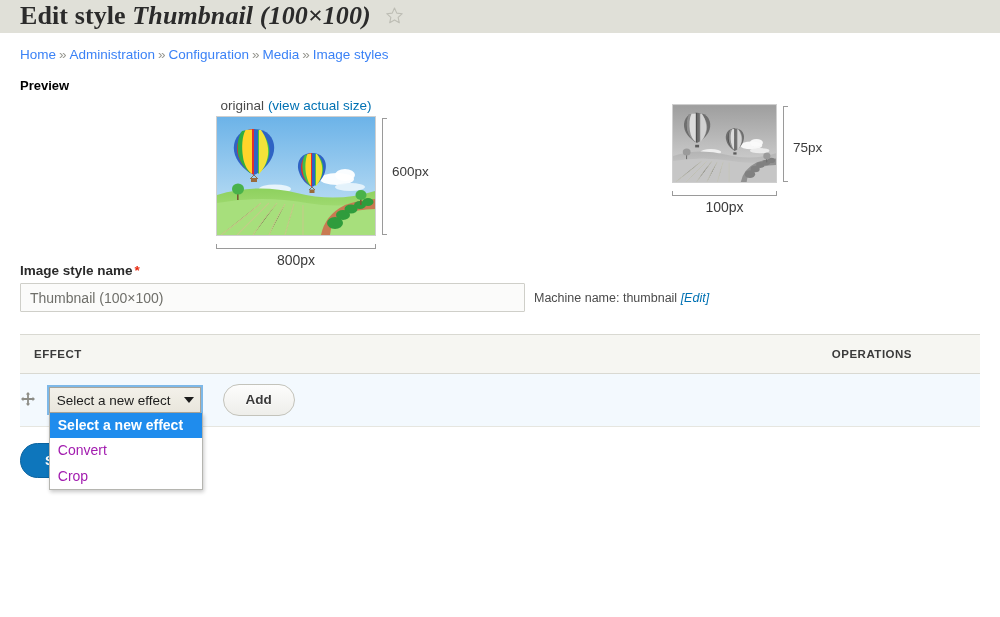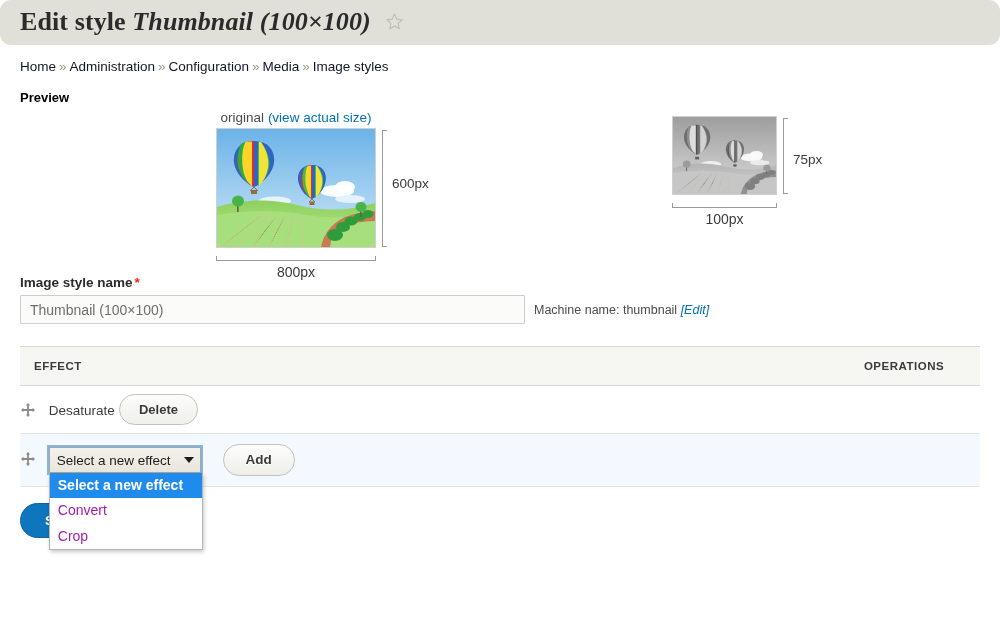--- a/index.html
+++ b/index.html
@@ -12,27 +12,26 @@
     overflow: hidden;
     background: #ffffff;
     font-family: "Liberation Sans", sans-serif;
     font-size: 13px;
     color: #3b3b3b;
     position: relative;
   }
 
   
   .titlebar {
-    height: 45px;
+    height: 33px;
     background: #e0e0d8;
     display: flex;
     align-items: center;
     padding: 0 0 0 20px;
     box-sizing: border-box;
-    border-radius: 11px;
   }
   .page-title {
     font-family: "Liberation Serif", serif;
     font-size: 26px;
     font-weight: bold;
     color: #2b2b2b;
     letter-spacing: 0.1px;
     white-space: nowrap;
   }
   .page-title .style-name {
@@ -45,21 +44,21 @@
   }
 
   
   .breadcrumb {
     padding: 14px 0 0 20px;
     font-size: 13.5px;
     color: #8b8b85;
     white-space: nowrap;
   }
   .breadcrumb a {
-    color: #0f172a;
+    color: #3b82f6;
     text-decoration: none;
   }
   .breadcrumb .sep {
     color: #96968f;
     margin: 0 3px;
   }
 
   
   .preview-label {
     font-weight: bold;
@@ -541,33 +540,20 @@
 <table class="effects-table">
   <thead>
     <tr>
       <th>EFFECT</th>
       <th class="ops-col">OPERATIONS</th>
     </tr>
   </thead>
   <tbody>
 
 
-    <tr>
-      <td class="effect-cell">
-        <span class="drag-handle">
-          <svg width="16" height="16" viewBox="0 0 16 16">
-            <path d="M8 1 L10.2 3.4 L8.9 3.4 L8.9 7.1 L12.6 7.1 L12.6 5.8 L15 8 L12.6 10.2 L12.6 8.9 L8.9 8.9 L8.9 12.6 L10.2 12.6 L8 15 L5.8 12.6 L7.1 12.6 L7.1 8.9 L3.4 8.9 L3.4 10.2 L1 8 L3.4 5.8 L3.4 7.1 L7.1 7.1 L7.1 3.4 L5.8 3.4 Z" fill="#8c8c86"></path>
-          </svg>
-        </span>
-        <span>Desaturate</span>
-      </td>
-      <td class="ops-cell">
-        <button class="btn btn-delete">Delete</button>
-      </td>
-    </tr>
 
     <tr class="draggable-new">
       <td class="effect-cell" colspan="2">
         <span class="drag-handle">
           <svg width="16" height="16" viewBox="0 0 16 16">
             <path d="M8 1 L10.2 3.4 L8.9 3.4 L8.9 7.1 L12.6 7.1 L12.6 5.8 L15 8 L12.6 10.2 L12.6 8.9 L8.9 8.9 L8.9 12.6 L10.2 12.6 L8 15 L5.8 12.6 L7.1 12.6 L7.1 8.9 L3.4 8.9 L3.4 10.2 L1 8 L3.4 5.8 L3.4 7.1 L7.1 7.1 L7.1 3.4 L5.8 3.4 Z" fill="#8c8c86"></path>
           </svg>
         </span>
 
         <span class="select-wrap">

